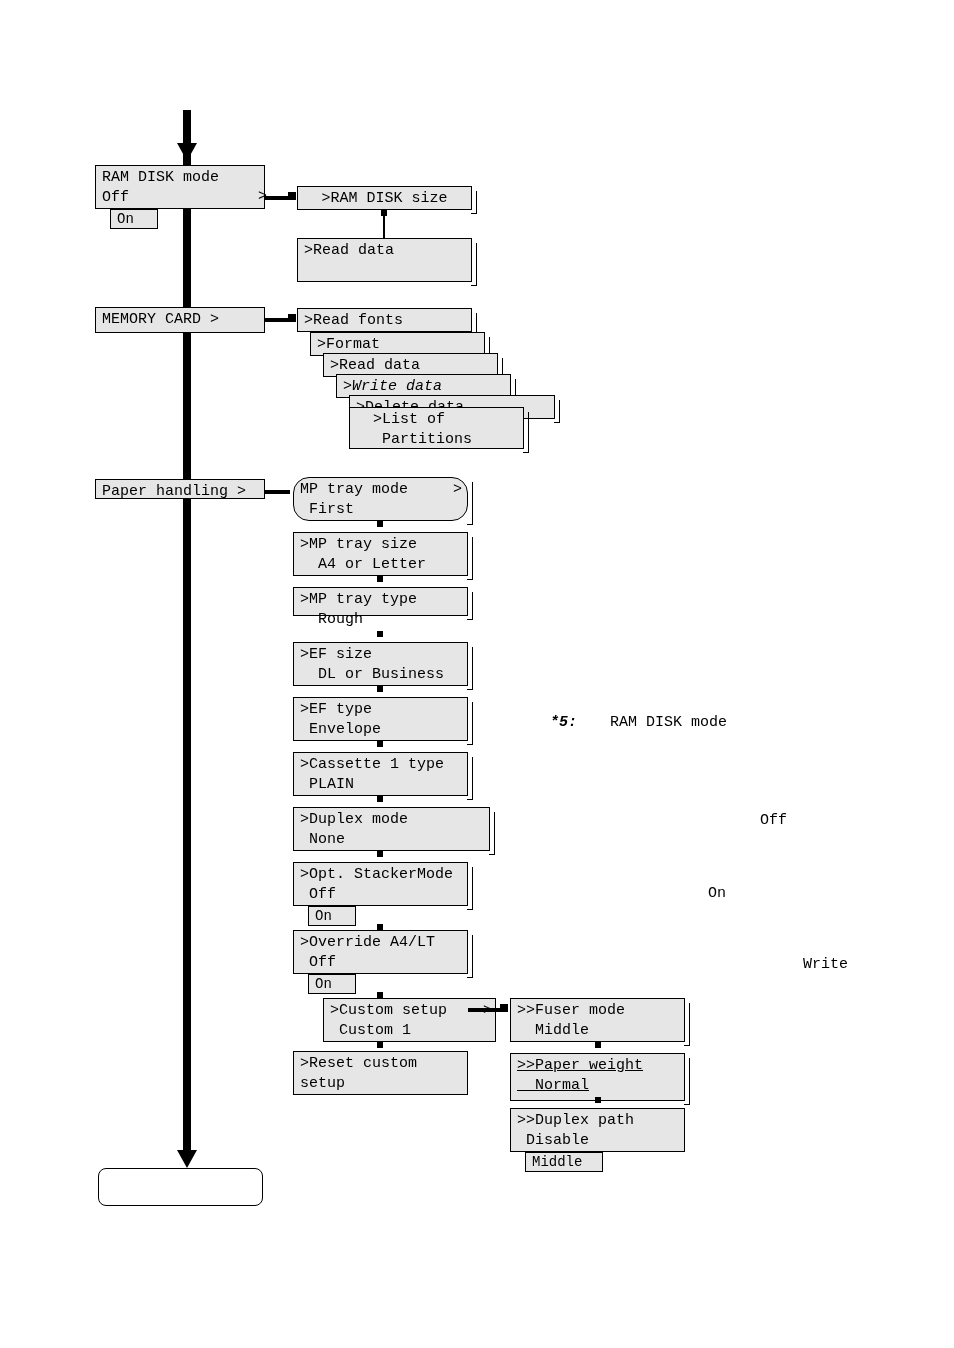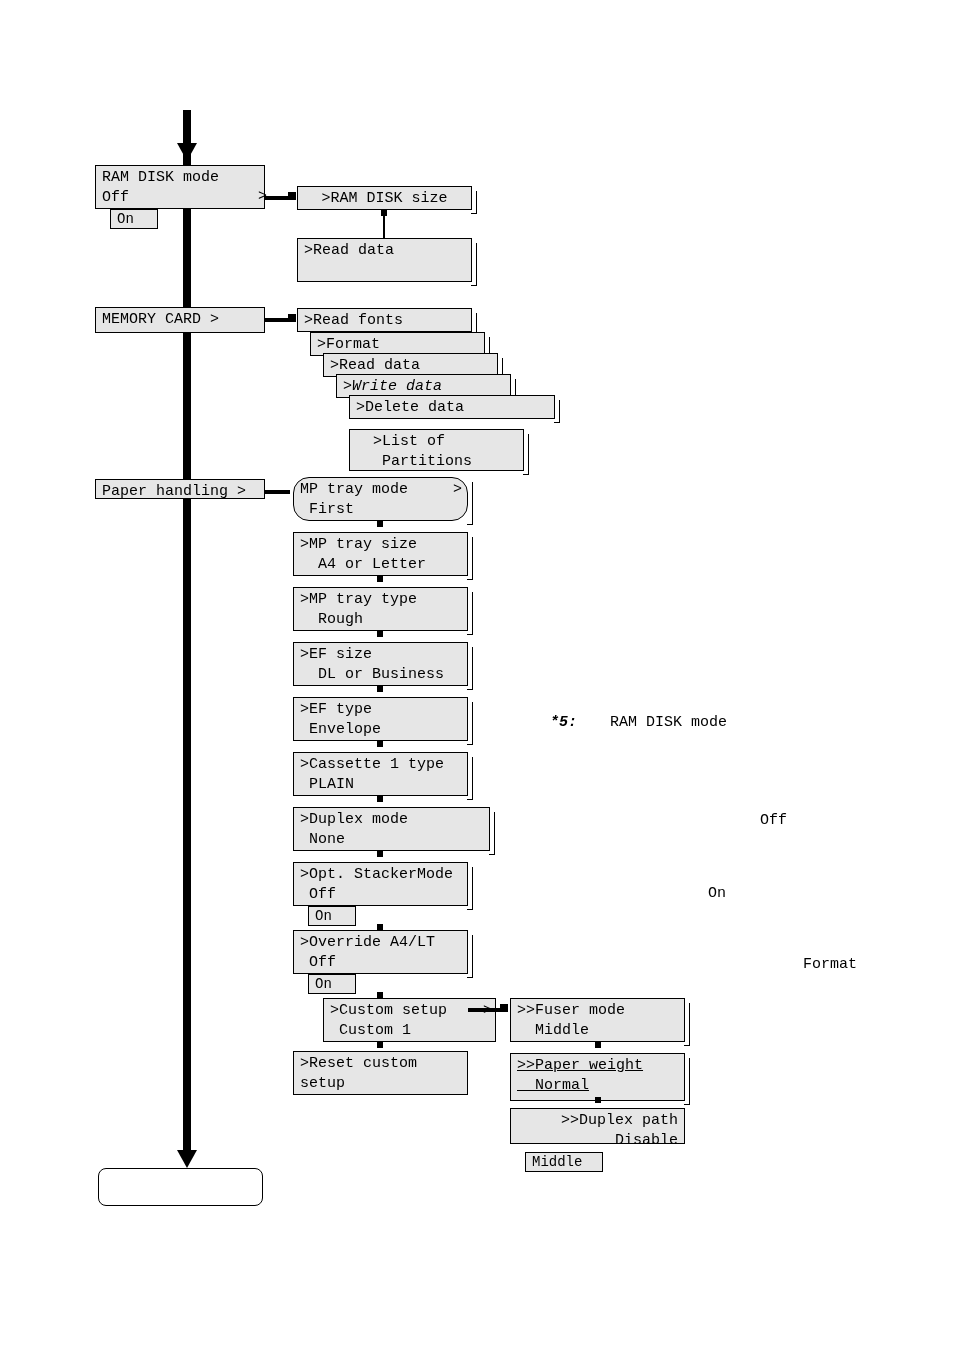--- a/index.html
+++ b/index.html
@@ -107,35 +107,35 @@
 
 <div class="box" style="left:95px; top:307px; width:170px; height:26px;">MEMORY CARD      &gt;</div>
 <div class="hline" style="left:265px; top:318px; width:25px; height:4px;"></div>
 <div class="arrow-right-sq" style="left:288px; top:314px;"></div>
 
 <div class="box shadow-after" style="left:297px; top:308px; width:175px; height:24px;">&gt;Read fonts</div>
 <div class="box shadow-after" style="left:310px; top:332px; width:175px; height:24px;">&gt;Format</div>
 <div class="box shadow-after" style="left:323px; top:353px; width:175px; height:24px;">&gt;Read data</div>
 <div class="box shadow-after" style="left:336px; top:374px; width:175px; height:24px;font-style:italic;">&gt;Write data</div>
 <div class="box shadow-after" style="left:349px; top:395px; width:206px; height:24px;">&gt;Delete data</div>
-<div class="box shadow-after" style="left:349px; top:429px; width:175px; height:42px; white-space:pre;padding-left:23px;"><span>&gt;List of
+<div class="box shadow-after" style="left:349px; top:407px; width:175px; height:42px; white-space:pre;padding-left:23px;"><span>&gt;List of
  Partitions</span></div>
 
 <div class="box" style="left:95px; top:479px; width:170px; height:20px;">Paper handling   &gt;</div>
 <div class="hline" style="left:265px; top:490px; width:25px; height:4px;"></div>
 
 <div class="box shadow-after" style="left:293px; top:477px; width:175px; height:44px; white-space:pre;border-radius:16px;"><span>MP tray mode     &gt;
  First</span></div>
 <div class="tick" style="left:377px; top:521px;"></div>
 
 <div class="box shadow-after" style="left:293px; top:532px; width:175px; height:44px; white-space:pre;"><span>&gt;MP tray size
   A4 or Letter</span></div>
 <div class="tick" style="left:377px; top:576px;"></div>
 
-<div class="box shadow-after" style="left:293px; top:587px; width:175px; height:44px; white-space:pre;"><span>&gt;MP tray type
+<div class="box shadow-after" style="left:293px; top:587px; width:175px; height:29px; white-space:pre;"><span>&gt;MP tray type
   Rough</span></div>
 <div class="tick" style="left:377px; top:631px;"></div>
 
 <div class="box shadow-after" style="left:293px; top:642px; width:175px; height:44px; white-space:pre;"><span>&gt;EF size
   DL or Business</span></div>
 <div class="tick" style="left:377px; top:686px;"></div>
 
 <div class="box shadow-after" style="left:293px; top:697px; width:175px; height:44px; white-space:pre;"><span>&gt;EF type
  Envelope</span></div>
 <div class="tick" style="left:377px; top:741px;"></div>
@@ -169,23 +169,23 @@
 <div class="arrow-right-sq" style="left:500px; top:1004px;"></div>
 
 <div class="box shadow-after" style="left:510px; top:998px; width:175px; height:44px; white-space:pre;"><span>&gt;&gt;Fuser mode
   Middle</span></div>
 <div class="tick" style="left:595px; top:1042px;"></div>
 
 <div class="box shadow-after" style="left:510px; top:1053px; width:175px; height:48px; white-space:pre;text-decoration:underline;"><span>&gt;&gt;Paper weight
   Normal</span></div>
 <div class="tick" style="left:595px; top:1097px;"></div>
 
-<div class="box" style="left:510px; top:1108px; width:175px; height:36px; white-space:pre;text-align:right;"><span>&gt;&gt;Duplex path
+<div class="box" style="left:510px; top:1108px; width:175px; height:44px; white-space:pre;"><span>&gt;&gt;Duplex path
  Disable</span></div>
 <div class="small-box" style="left:525px; top:1152px; width:78px;">Middle</div>
 
 <div class="plain-box" style="left:98px; top:1168px; width:165px; height:38px;"></div>
 
 <span class="note note-em" style="left:550px; top:714px;">*5:</span>
 <span class="note" style="left:610px; top:714px;">RAM DISK mode</span>
 <span class="note" style="left:760px; top:812px;">Off</span>
 <span class="note" style="left:708px; top:885px;">On</span>
-<span class="note" style="left:803px; top:956px;">Format</span>
+<span class="note" style="left:803px; top:956px;">Write</span>
 
 </body></html>

